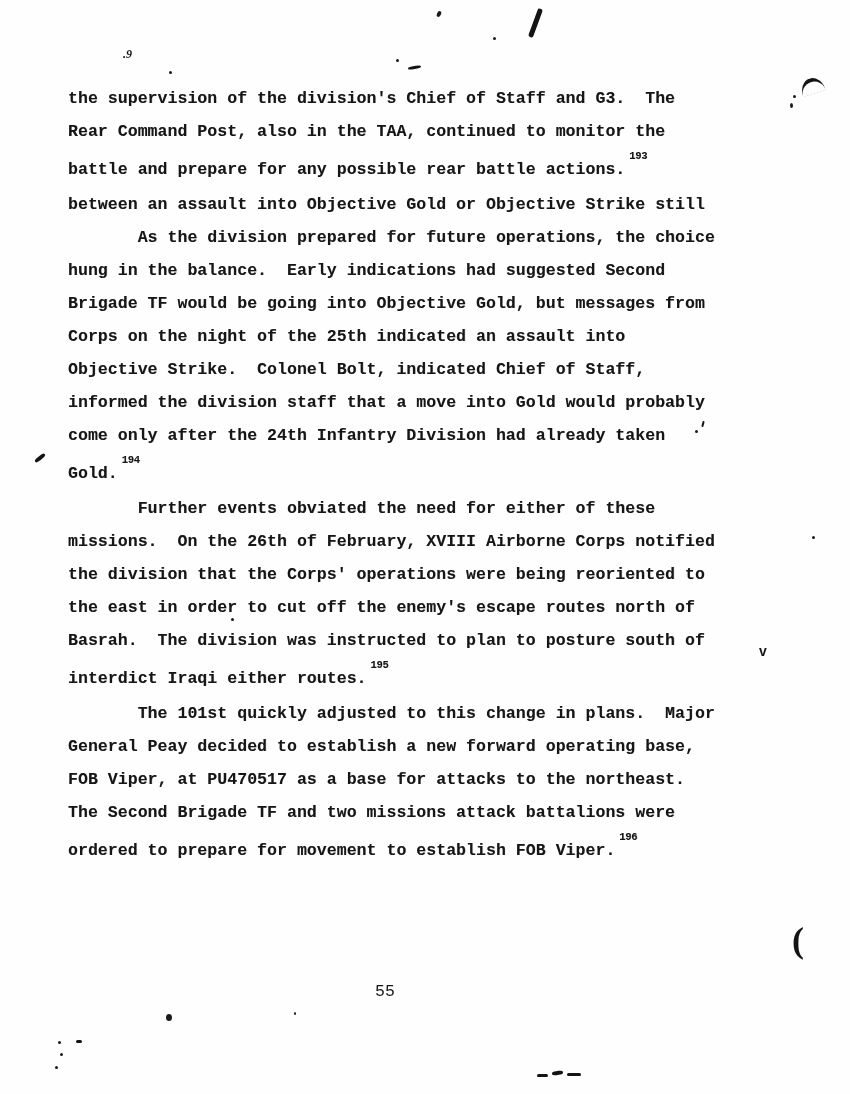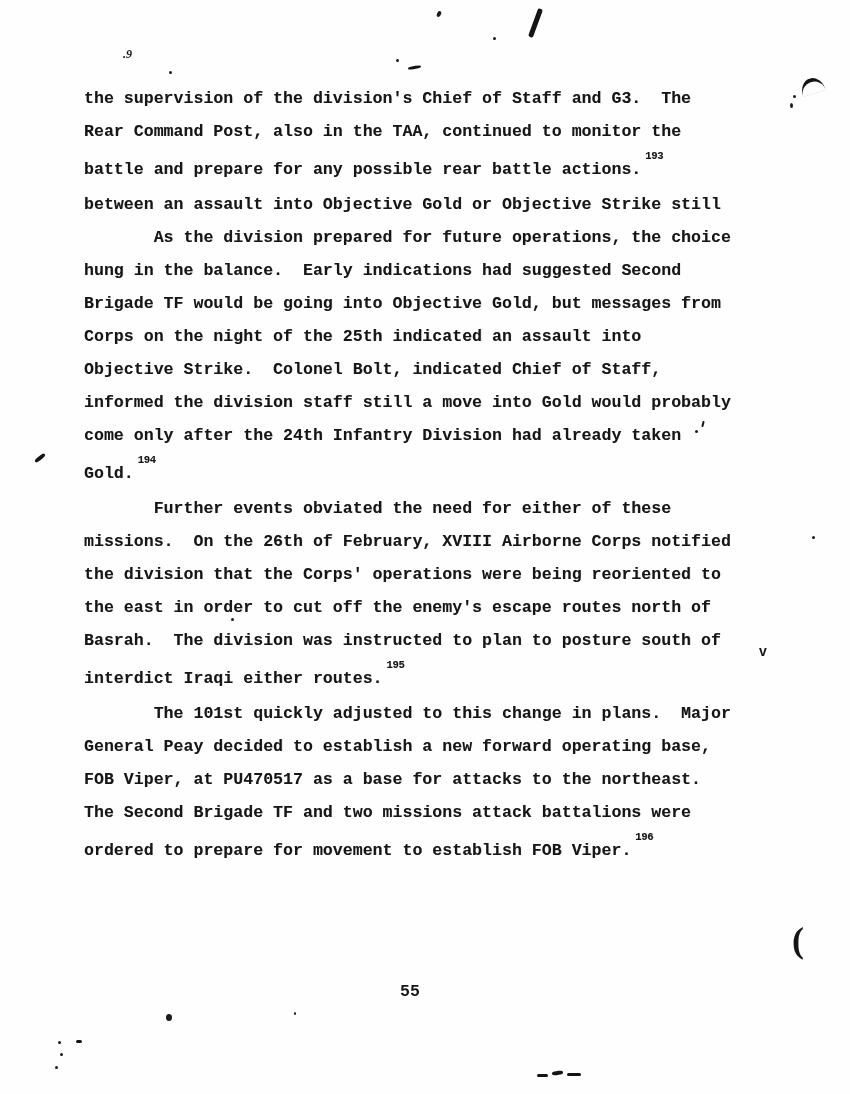--- a/index.html
+++ b/index.html
@@ -10,21 +10,21 @@
   }
   .page {
     position: relative;
     width: 850px; height: 1094px;
     background: #fefefe;
     overflow: hidden;
     color: #151515;
   }
   .textblock {
     position: absolute;
-    left: 84px; top: 82px;
+    left: 68px; top: 82px;
     width: 700px;
     font-size: 16.5px;
     font-weight: bold;
     line-height: 33px;
     letter-spacing: 0.05px;
     color: #161616;
     text-shadow: 0.3px 0.3px 0 rgba(20,20,20,0.35);
   }
   .para + .para { margin-top: 2.5px; }
   .line { white-space: pre; }
@@ -32,23 +32,23 @@
     font-size: 10.5px;
     font-weight: bold;
     position: relative;
     top: -8px;
     margin-left: 4px;
     letter-spacing: -0.3px;
     text-align: right;
   }
   .pagenum {
     position: absolute;
-    left: 400px; top: 982px;
+    left: 375px; top: 982px;
     font-size: 16.5px;
-    font-weight: bold;
+    font-weight: normal;
     color: #161616;
   }
   
   .speck { position: absolute; background: #1b1b1b; border-radius: 50%; }
   .stroke { position: absolute; background: #141414; border-radius: 2px; }
   .arc {
     position: absolute;
     width: 24px; height: 12px;
     border-top: 4px solid #141414;
     border-radius: 50% 50% 0 0 / 100% 100% 0 0;
@@ -75,21 +75,21 @@
       <div class="line"><span>battle and prepare for any possible rear battle actions.</span><sup class="fn">193</sup></div>
     </div>
 
     <div class="para">
       <div class="line"><span>between an assault into Objective Gold or Objective Strike still</span></div>
       <div class="line"><span>       As the division prepared for future operations, the choice</span></div>
       <div class="line"><span>hung in the balance.  Early indications had suggested Second</span></div>
       <div class="line"><span>Brigade TF would be going into Objective Gold, but messages from</span></div>
       <div class="line"><span>Corps on the night of the 25th indicated an assault into</span></div>
       <div class="line"><span>Objective Strike.  Colonel Bolt, indicated Chief of Staff,</span></div>
-      <div class="line"><span>informed the division staff still a move into Gold would probably</span></div>
+      <div class="line"><span>informed the division staff that a move into Gold would probably</span></div>
       <div class="line"><span>come only after the 24th Infantry Division had already taken</span></div>
       <div class="line"><span>Gold.</span><sup class="fn">194</sup></div>
     </div>
 
     <div class="para">
       <div class="line"><span>       Further events obviated the need for either of these</span></div>
       <div class="line"><span>missions.  On the 26th of February, XVIII Airborne Corps notified</span></div>
       <div class="line"><span>the division that the Corps' operations were being reoriented to</span></div>
       <div class="line"><span>the east in order to cut off the enemy's escape routes north of</span></div>
       <div class="line"><span>Basrah.  The division was instructed to plan to posture south of</span></div>

